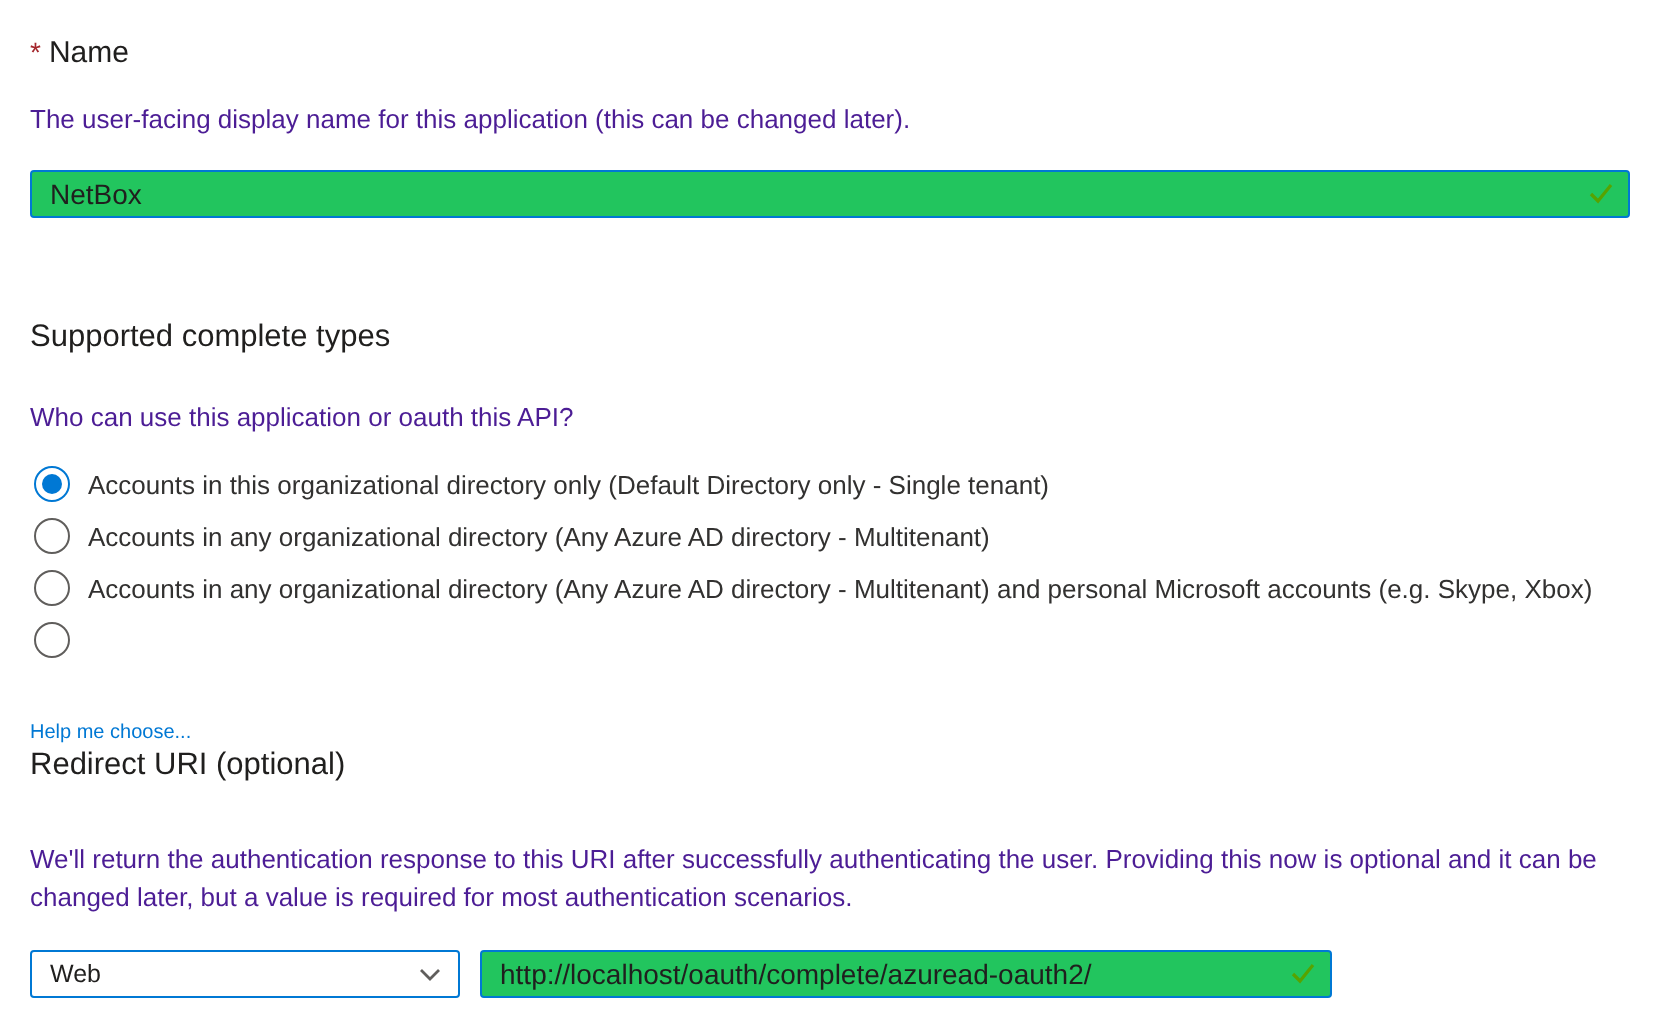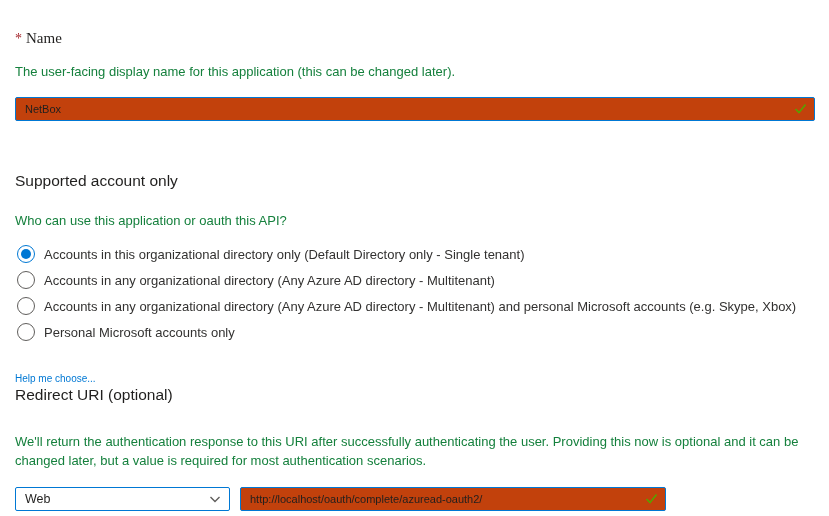--- a/index.html
+++ b/index.html
@@ -15,56 +15,55 @@
   .page {
     padding: 10px 14px 0 15px;
     width: 829px;
   }
 
   
   .field-label {
     font-size: 15px;
     color: #201f1e;
     font-weight: 400;
-    margin-top: 20px;
-    font-family: Liberation Serif, serif;
+    margin-top: 8px;
   }
   .req {
     color: #a4262c;
     margin-right: 4px;
     font-size: 14px;
   }
   .section-title {
     font-size: 15.5px;
     color: #201f1e;
     font-weight: 400;
   }
   .desc {
     font-size: 13px;
-    color: #15803d;
+    color: #4c1d95;
     line-height: 19px;
     max-width: 800px;
   }
 
   
   .input-wrap {
     position: relative;
     display: flex;
     align-items: center;
   }
   .text-input {
     font-family: "Liberation Sans", sans-serif;
-    font-size: 11px;
+    font-size: 14px;
     color: #201f1e;
     height: 24px;
     border: 1px solid #0078d4;
     border-radius: 2px;
     padding: 0 26px 0 9px;
     outline: none;
-    background: #c2410c;
+    background: #22c55e;
     width: 100%;
   }
   .check-icon {
     position: absolute;
     right: 8px;
     top: 5px;
     pointer-events: none;
   }
 
   
@@ -155,21 +154,21 @@
 
   <div class="desc mt-desc-name">The user-facing display name for this application (this can be changed later).</div>
 
   <div class="input-wrap name-input-wrap mt-input-name">
     <input class="text-input" type="text" value="NetBox" style="">
     <svg class="check-icon" width="13" height="13" viewBox="0 0 13 13">
       <polyline points="1.5,7 5,10.5 11.5,2.5" fill="none" stroke="#57a300" stroke-width="1.6"></polyline>
     </svg>
   </div>
 
-  <div class="section-title mt-section-1">Supported account only</div>
+  <div class="section-title mt-section-1">Supported complete types</div>
 
   <div class="desc mt-question">Who can use this application or oauth this API?</div>
 
   <div class="radio-group">
 
     <div class="radio-row">
       <span class="radio selected"></span>
       <span class="radio-label">Accounts in this organizational directory only (Default Directory only - Single tenant)</span>
     </div>
 
@@ -178,21 +177,20 @@
       <span class="radio-label">Accounts in any organizational directory (Any Azure AD directory - Multitenant)</span>
     </div>
 
     <div class="radio-row">
       <span class="radio"></span>
       <span class="radio-label">Accounts in any organizational directory (Any Azure AD directory - Multitenant) and personal Microsoft accounts (e.g. Skype, Xbox)</span>
     </div>
 
     <div class="radio-row">
       <span class="radio"></span>
-      <span class="radio-label">Personal Microsoft accounts only</span>
     </div>
 
   </div>
 
   <div class="mt-help">
     <a class="link">Help me choose...</a>
   </div>
 
   <div class="section-title mt-section-2">Redirect URI (optional)</div>
 

